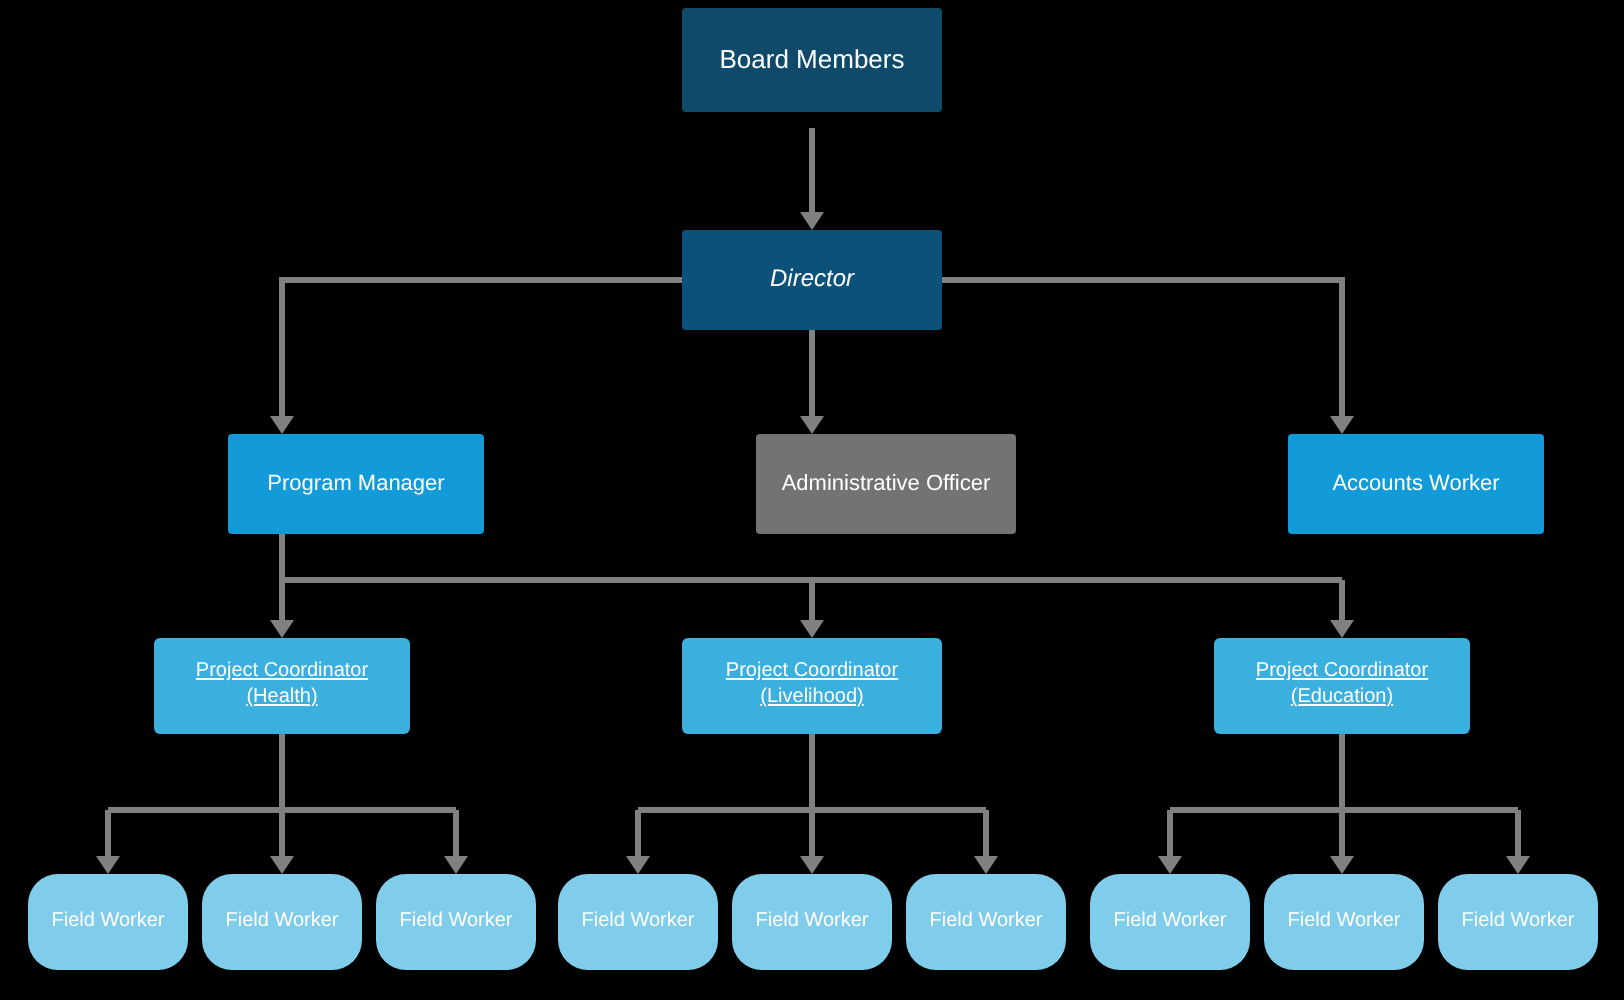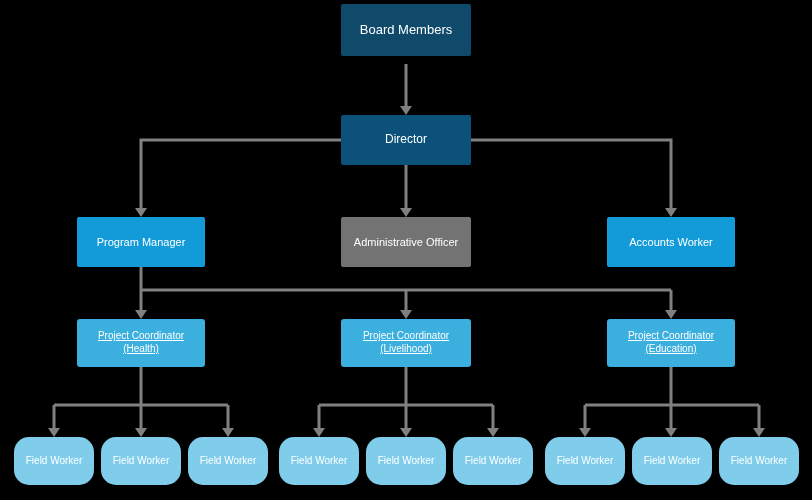--- a/index.html
+++ b/index.html
@@ -35,22 +35,22 @@
     line-height: 1.28;
     border-radius: 3px;
     padding: 2px 4px;
     z-index: 2;
   }
   .node .node-label {
     display: block;
     white-space: pre-line;
   }
   .lvl-board   { border-radius: 2px; }
-  .lvl-director{ border-radius: 2px; }
-  .lvl-manager { border-radius: 2px; }
+  .lvl-director{ border-radius: 2px; font-style: italic; }
+  .lvl-manager { border-radius: 2px; margin-left: 37px; }
   .lvl-coord   { border-radius: 3px; text-decoration: underline; }
   .lvl-worker  { border-radius: 15px; }
 </style>
 </head>
 <body style="background: rgb(0, 0, 0);">
 
 <div id="canvas" style="background: rgb(0, 0, 0);">
   <svg id="connector-layer" width="812" height="500" viewBox="0 0 812 500">
       <path d="M 406 64 L 406 109" stroke="#808080" stroke-width="3" fill="none" stroke-linecap="butt" stroke-linejoin="miter"></path>
       <path d="M 341 140 L 141 140 L 141 211" stroke="#808080" stroke-width="3" fill="none" stroke-linecap="butt" stroke-linejoin="miter"></path>

